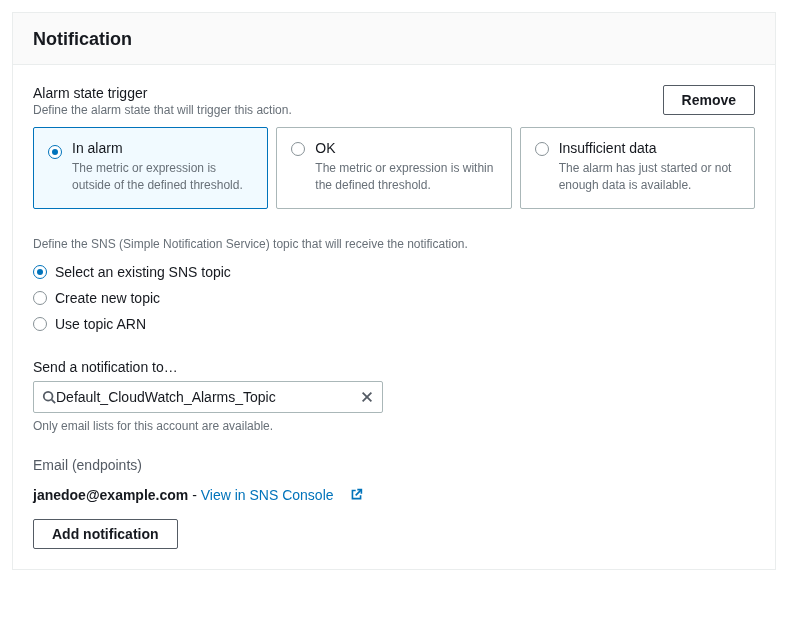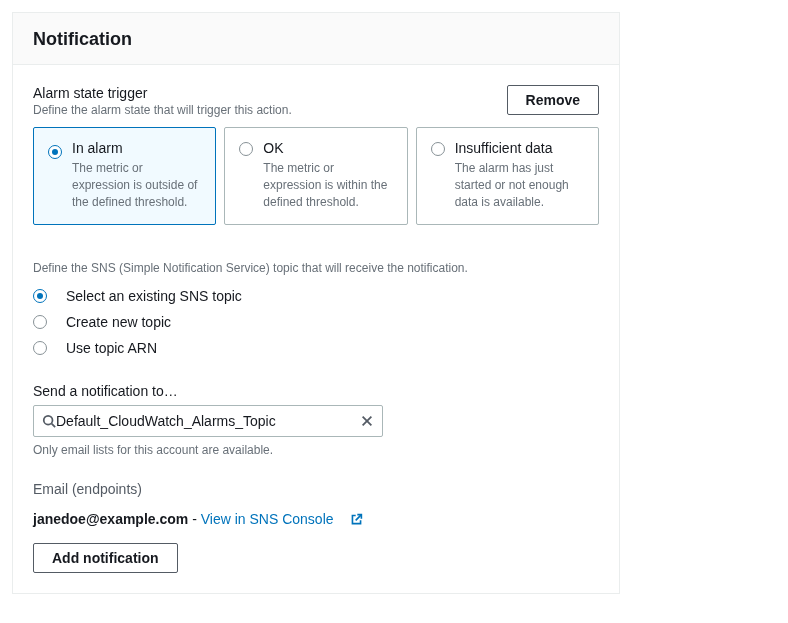--- a/index.html
+++ b/index.html
@@ -7,21 +7,21 @@
     margin: 0;
     padding: 12px;
     font-family: "Amazon Ember", "Helvetica Neue", Arial, sans-serif;
     color: #16191f;
     background: #fff;
     font-size: 14px;
   }
   .panel {
     border: 1px solid #eaeded;
     background: #e5e5e5;
-    width: 608px;
+    width: 764px;
   }
   .panel-header {
     padding: 16px 20px 14px;
     border-bottom: 1px solid #eaeded;
     background: #fafafa;
   }
   .panel-header h2 {
     margin: 0;
     font-size: 18px;
     font-weight: 700;
@@ -57,21 +57,21 @@
     color: #16191f;
     font-weight: 700;
     font-size: 14px;
     padding: 6px 18px;
     cursor: pointer;
     border-radius: 2px;
   }
   .tiles {
     display: flex;
     gap: 8px;
-    margin-bottom: 36px;
+    margin-bottom: 28px;
   }
   .tile {
     flex: 1;
     border: 1px solid #aab7b8;
     border-radius: 2px;
     padding: 12px 14px 14px;
     display: flex;
     gap: 10px;
     cursor: pointer;
     background: #fff;
@@ -116,21 +116,21 @@
     display: none;
   }
   .tile.selected .radio-inner,
   .vradio.selected .radio-inner {
     display: block;
   }
   .vradios { margin-top: 8px; }
   .vradio {
     display: flex;
     align-items: center;
-    gap: 19px;
+    gap: 8px;
     padding: 5px 0;
     cursor: pointer;
   }
   .vradio-label {
     font-size: 14px;
     color: #16191f;
   }
   .field-block { margin-top: 22px; }
   .field-label {
     font-size: 14px;

